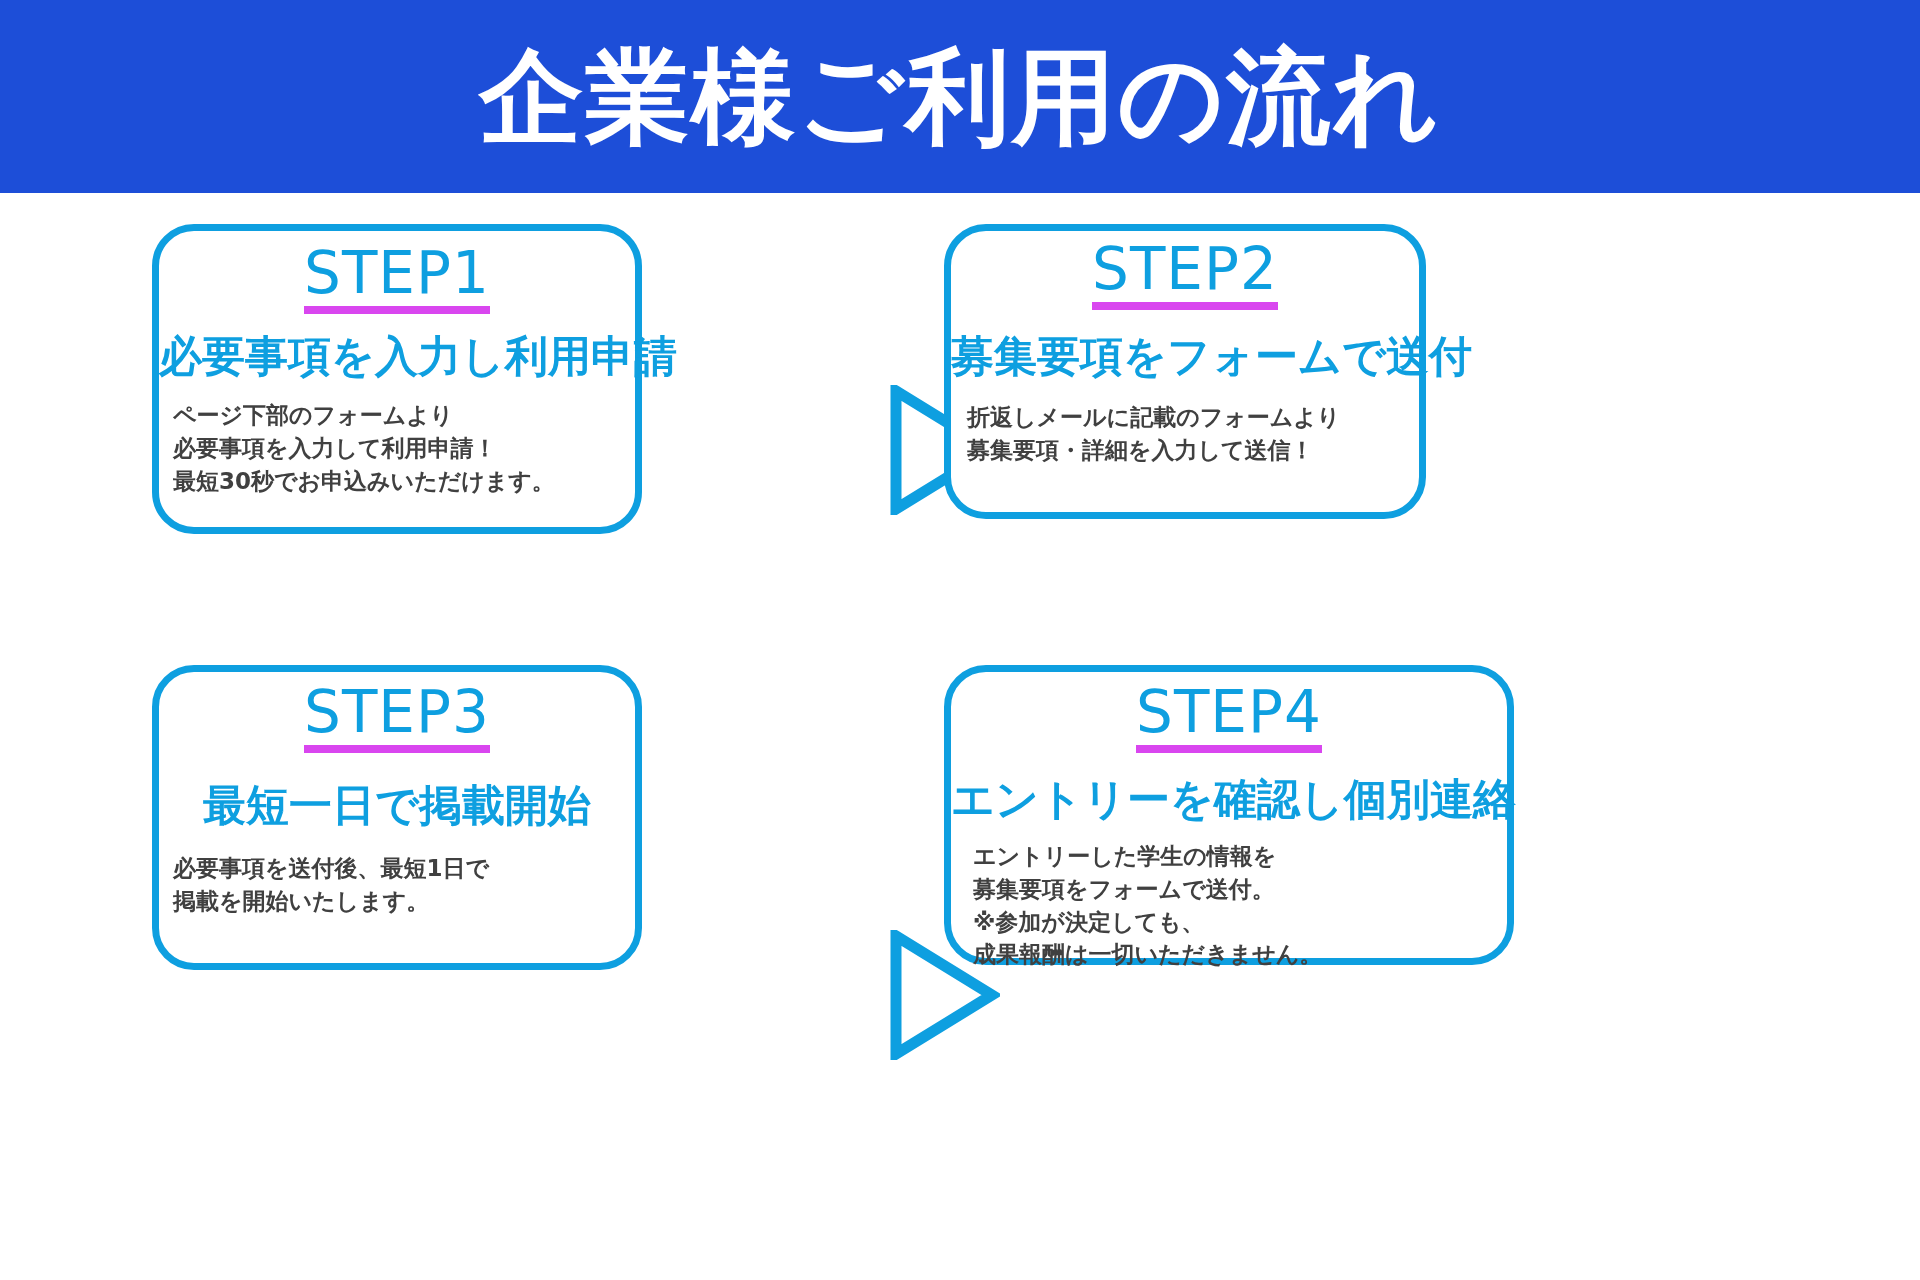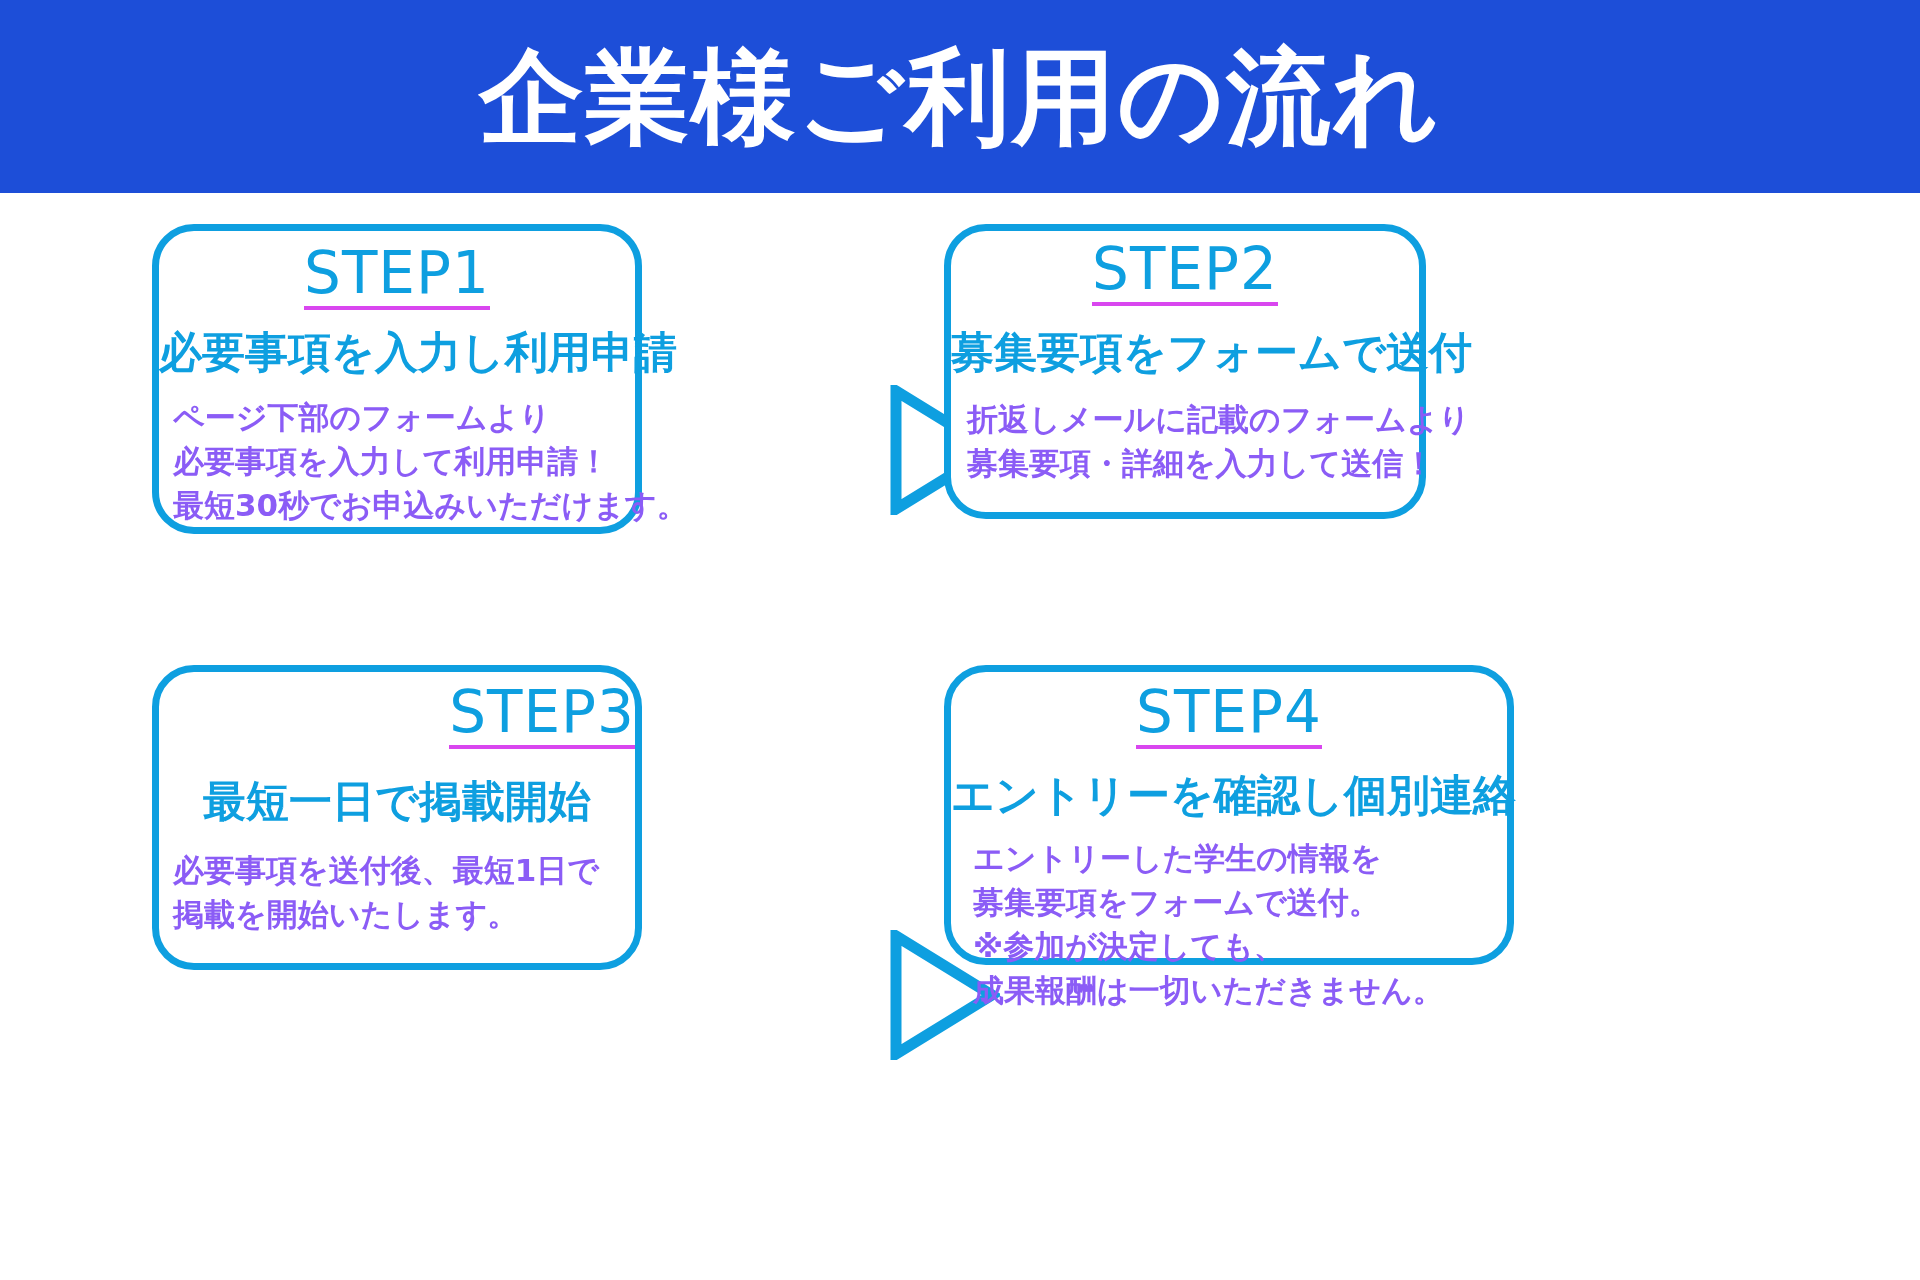--- a/index.html
+++ b/index.html
@@ -52,37 +52,37 @@
     text-align:center;
     color:#0E9FE0;
     font-size:58px;
     font-weight:400;
     line-height:1.05;
     letter-spacing:1px;
     font-family:"DejaVu Sans", sans-serif;
   }
   .step-label span {
     display:inline-block;
-    border-bottom:4px solid #d946ef;
+    border-bottom:8px solid #d946ef;
     padding-bottom:2px;
   }
 
   .step-heading {
     text-align:center;
     color:#0E9FE0;
     font-size:43px;
     font-weight:bold;
     line-height:1.15;
     white-space:nowrap;
     font-family:"DejaVu Sans", sans-serif;
   }
 
   .step-body {
-    color:#8b5cf6;
-    font-size:31px;
+    color:#404040;
+    font-size:23px;
     font-weight:bold;
     line-height:1.42;
     font-family:"DejaVu Sans", sans-serif;
     white-space:nowrap;
   }
   .step-body div { white-space:nowrap; }
 
   
   .arrow {
     position:absolute;
@@ -95,21 +95,21 @@
   #card-step4 { left:944px; top:665px;  width:570px; height:300px; }
 
   #card-step1 .step-label   { margin-top:12px; }
   #card-step1 .step-heading { margin-top:18px; }
   #card-step1 .step-body    { margin-top:18px; padding-left:14px; }
 
   #card-step2 .step-label   { margin-top:8px; }
   #card-step2 .step-heading { margin-top:22px; }
   #card-step2 .step-body    { margin-top:20px; padding-left:16px; }
 
-  #card-step3 .step-label   { margin-top:10px;text-align:right; }
+  #card-step3 .step-label   { margin-top:10px; }
   #card-step3 .step-heading { margin-top:28px; }
   #card-step3 .step-body    { margin-top:22px; padding-left:14px; }
 
   #card-step4 .step-label   { margin-top:10px; }
   #card-step4 .step-heading { margin-top:22px; }
   #card-step4 .step-body    { margin-top:16px; padding-left:22px; }
 
   #arrow-top    { left:888px; top:385px; }
   #arrow-bottom { left:888px; top:930px; }
 </style>

